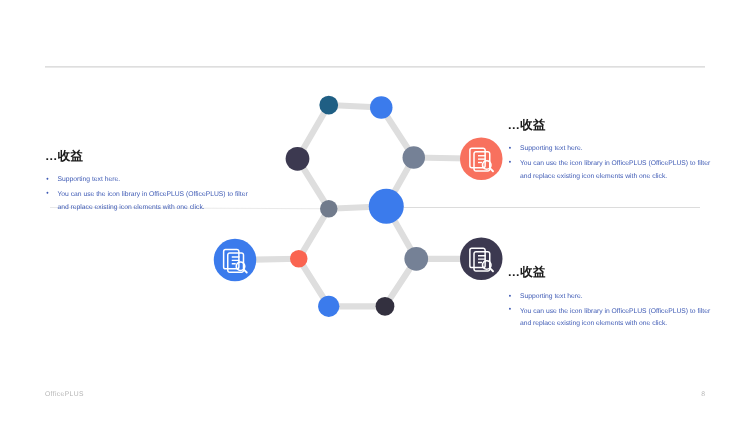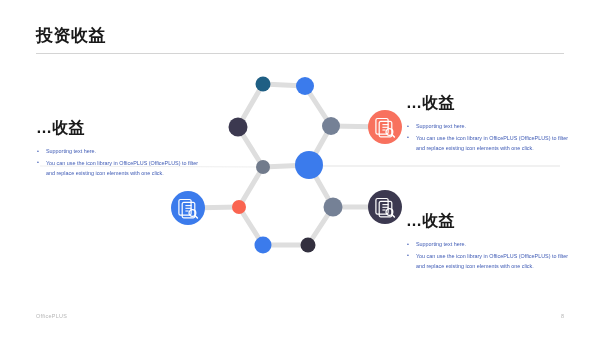--- a/index.html
+++ b/index.html
@@ -40,21 +40,21 @@
     height: 1px;
     background: #d4d4d4;
   }
 
   
   .text-block {
     position: absolute;
     width: 168px;
   }
   .block-heading {
-    font-size: 16px;
+    font-size: 10px;
     font-weight: bold;
     color: #1a1a1a;
     margin-bottom: 7px;
     letter-spacing: 0.2px;
   }
   .bullet-list {
     margin: 0;
     padding: 0;
     list-style: none;
   }
@@ -103,23 +103,20 @@
     bottom: 18px;
     font-size: 5.4px;
     color: #b5b5b5;
   }
 </style>
 </head>
 <body>
 
 <div id="slide">
 
-  <div id="title-block">
-    <div id="slide-title">投资收益</div>
-  </div>
   <div id="title-rule"></div>
 
   <svg id="diagram" viewBox="0 0 600 337" xmlns="http://www.w3.org/2000/svg">
 
     <g>
       <line x1="309" y1="166" x2="560" y2="166" stroke="#dcdcdc" stroke-width="0.8"></line>
       <line x1="40" y1="166" x2="263" y2="167" stroke="#e6e6e6" stroke-width="0.7"></line>
     </g>
 
     <g stroke="#dedede" stroke-width="5" stroke-linecap="round" fill="none">

